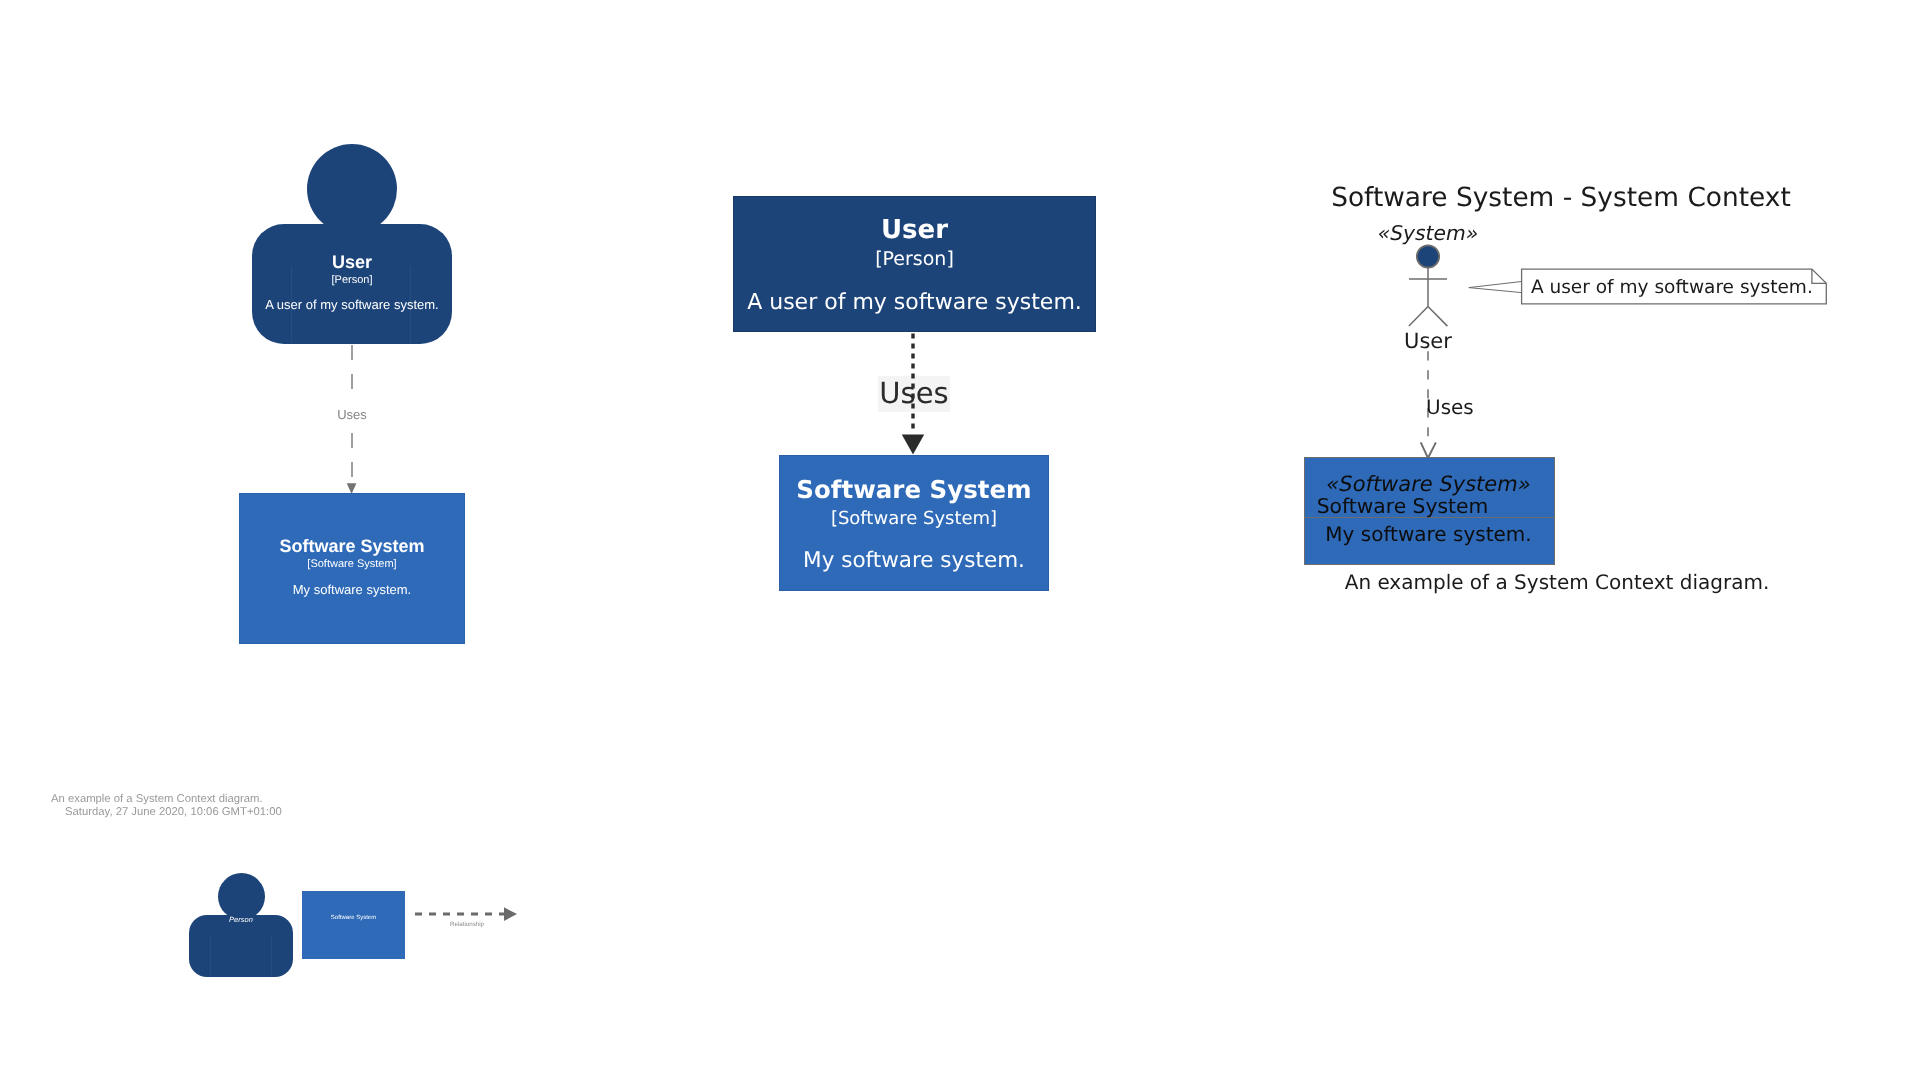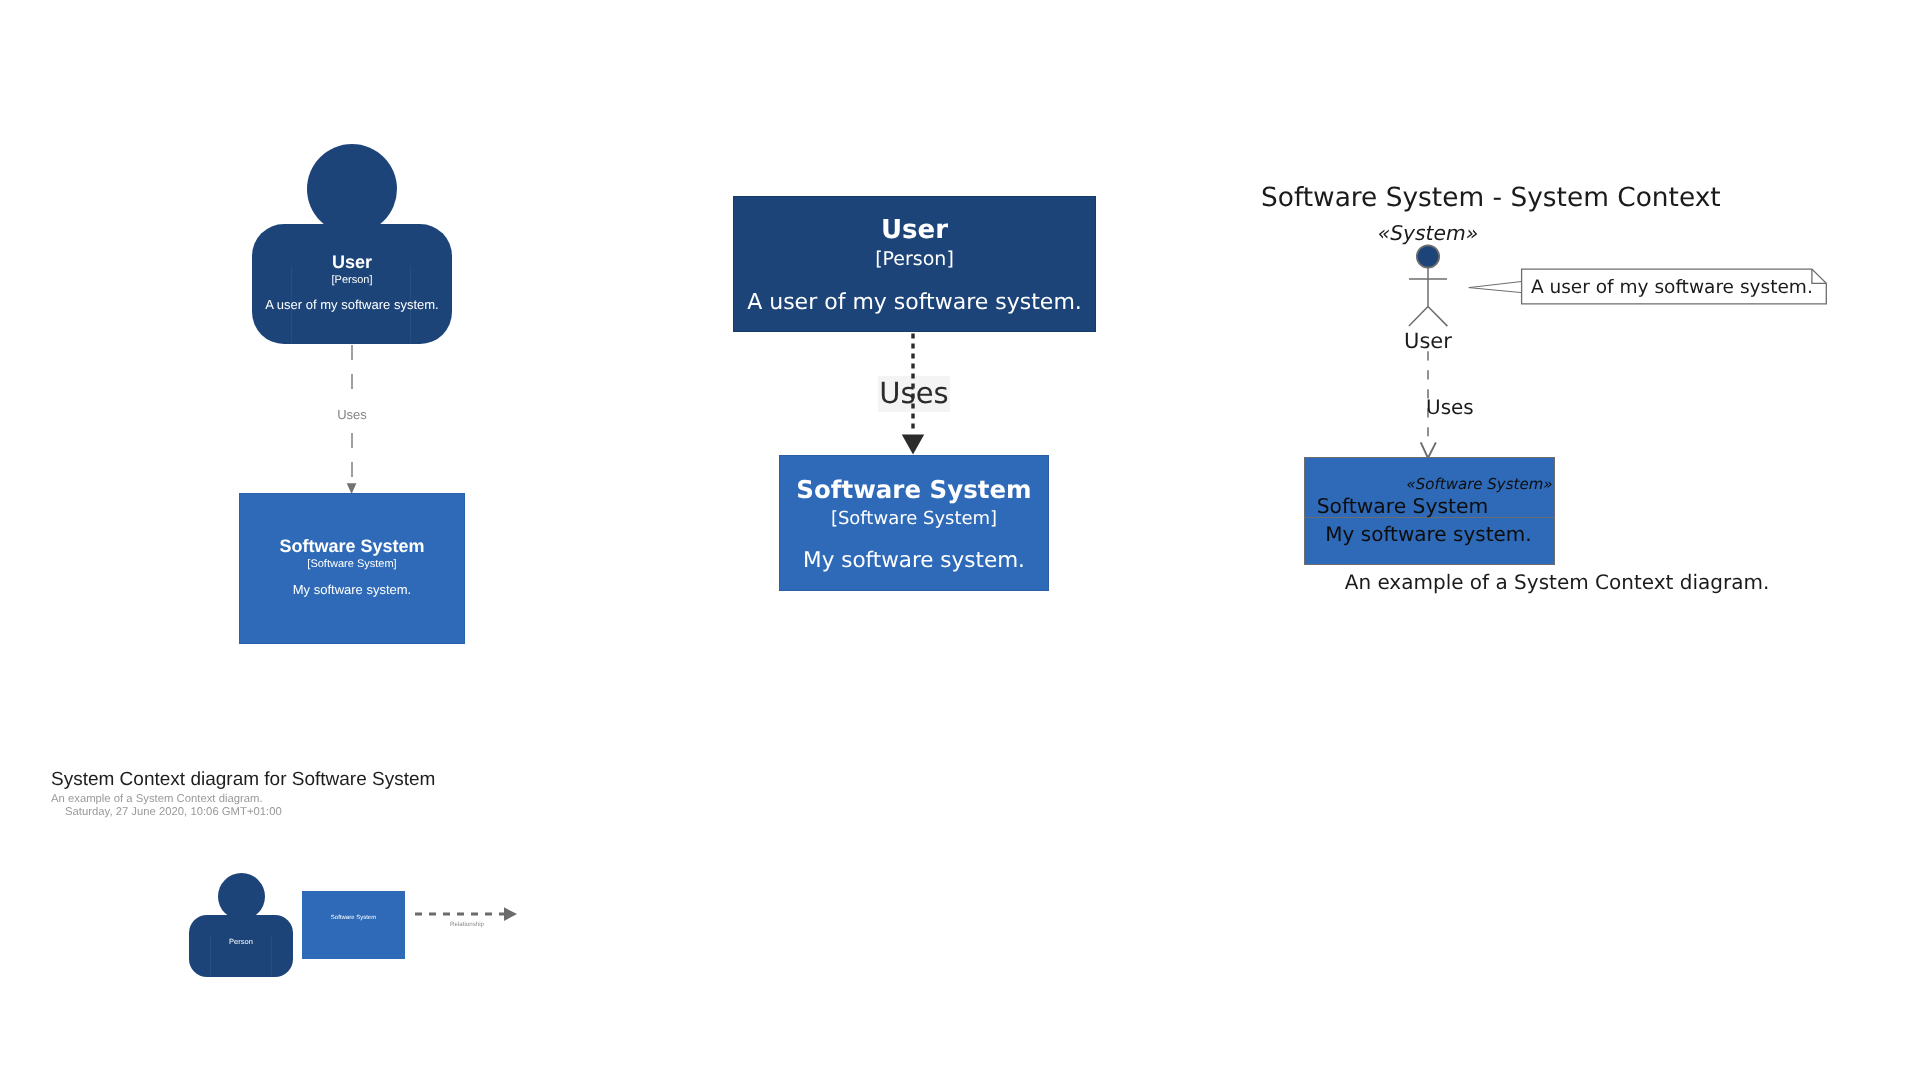--- a/index.html
+++ b/index.html
@@ -61,21 +61,21 @@
   .pu-type { font-size:19px; line-height:28px; }
   .pu-desc { font-size:22px; line-height:26px; margin-top:17px; }
   .pu-rel-label {
     left:33px; top:208px; width:362px; text-align:center;
     font-family:"DejaVu Sans", sans-serif;
     font-size:29px; line-height:30px; color:#2b2b2b;
   }
   .pu-rel-label-bg > span { background:#f4f4f4; padding:0px 1px 2px; color:#f4f4f4; }
   .pu-rel-label-fg > span { background:transparent; padding:0px 1px 2px; }
   .uml-title {
-    left:-19px; top:12px; width:600px; 
+    left:-19px; top:12px; width:600px; text-align:center;
     font-family:"DejaVu Sans", sans-serif; font-size:26.4px; line-height:32px; color:#1b1b1b;
   }
   .uml-actor-stereotype {
     left:0px; top:50px; width:296px; text-align:center;
     font-family:"DejaVu Sans", sans-serif; font-style:italic;
     font-size:20.3px; line-height:26px; color:#1b1b1b;
   }
   .uml-actor-name {
     left:48px; top:158px; width:200px; text-align:center;
     font-family:"DejaVu Sans", sans-serif; font-size:21px; line-height:26px; color:#1b1b1b;
@@ -88,22 +88,22 @@
     left:146px; top:224px; text-align:left;
     font-family:"DejaVu Sans", sans-serif; font-size:20px; line-height:26px; color:#1b1b1b;
   }
   .uml-system {
     left:23.5px; top:287px; width:249px; height:106px;
     background:#2e6ab8; border:1.4px solid #6d6d6d;
     font-family:"DejaVu Sans", sans-serif; color:#0d0d0d; text-align:center;
   }
   .uml-system-divider { left:0; top:58.5px; width:100%; height:1.2px; background:#6d6d6d; }
   .uml-stereo {
-    left:0; top:14px; width:248px; text-align:right;
-    font-style:italic; font-size:15px; line-height:25px;
+    left:0; top:14px; width:248px; text-align:center;
+    font-style:italic; font-size:21px; line-height:25px;
   }
   .uml-sysname {
     left:0; top:36px; width:196px; text-align:center;
     font-size:20.3px; line-height:25px;
   }
   .uml-sysdesc {
     left:0; top:64px; width:248px; text-align:center;
     font-size:20px; line-height:25px;
   }
   .uml-caption {
@@ -125,21 +125,21 @@
     left:218px; top:113px; width:47px; height:47px; border-radius:50%;
     background:#1d4479;
   }
   .lg-person-body {
     left:189px; top:155px; width:104px; height:62px; border-radius:18px;
     background:#1d4479; color:#ffffff; text-align:center;
   }
   .lg-arm { position:absolute; top:21px; width:1px; height:41px; background:rgba(255,255,255,0.05); }
   .lg-arm-l { left:21px; }
   .lg-arm-r { right:21px; }
-  .lg-person-label { margin-top:22px; font-size:7.5px; line-height:9px; }
+  .lg-person-label { font-size:7.5px; line-height:9px;font-style:italic; }
   .lg-system {
     left:302px; top:131px; width:103px; height:68px;
     background:#2e6ab8; color:#ffffff; text-align:center;
   }
   .lg-system-label { margin-top:23px; font-size:6px; line-height:9px; }
   .lg-rel-label {
     left:424px; top:161px; width:86px; text-align:center;
     font-size:6.2px; line-height:8px; color:#8a8a8a;
   }
 </style>
@@ -228,21 +228,20 @@
       <div class="abs uml-system-divider"></div>
       <div class="abs uml-stereo">«Software System»</div>
       <div class="abs uml-sysname">Software System</div>
       <div class="abs uml-sysdesc">My software system.</div>
     </div>
 
     <div class="abs uml-caption">An example of a System Context diagram.</div>
   </div>
 
   <div class="abs" style="left:0;top:760px;width:640px;height:240px;">
-    <div class="abs lg-title">System Context diagram for Software System</div>
     <div class="abs lg-subtitle">An example of a System Context diagram.</div>
     <div class="abs lg-timestamp">Saturday, 27 June 2020, 10:06 GMT+01:00</div>
 
     <div class="abs lg-person-head"></div>
     <div class="abs lg-person-body">
       <div class="lg-arm lg-arm-l"></div>
       <div class="lg-arm lg-arm-r"></div>
       <div class="lg-person-label">Person</div>
     </div>
 

